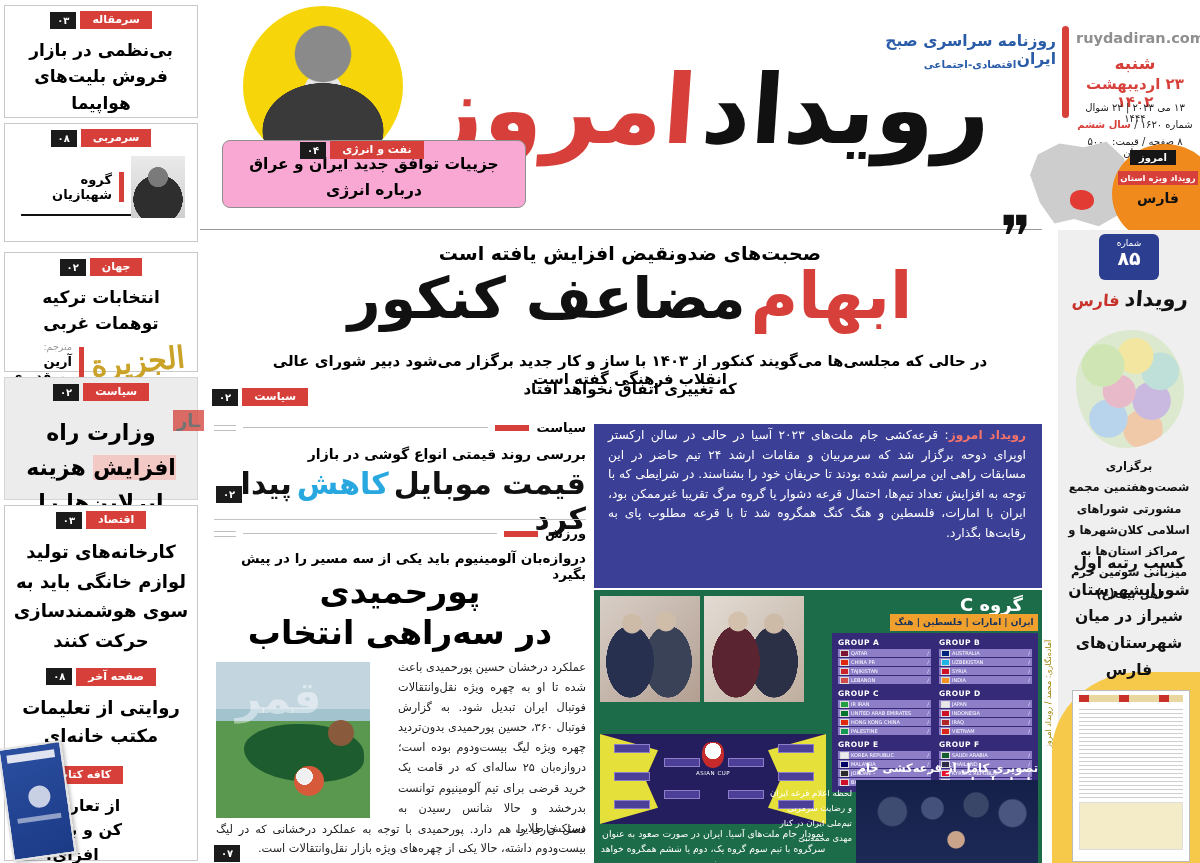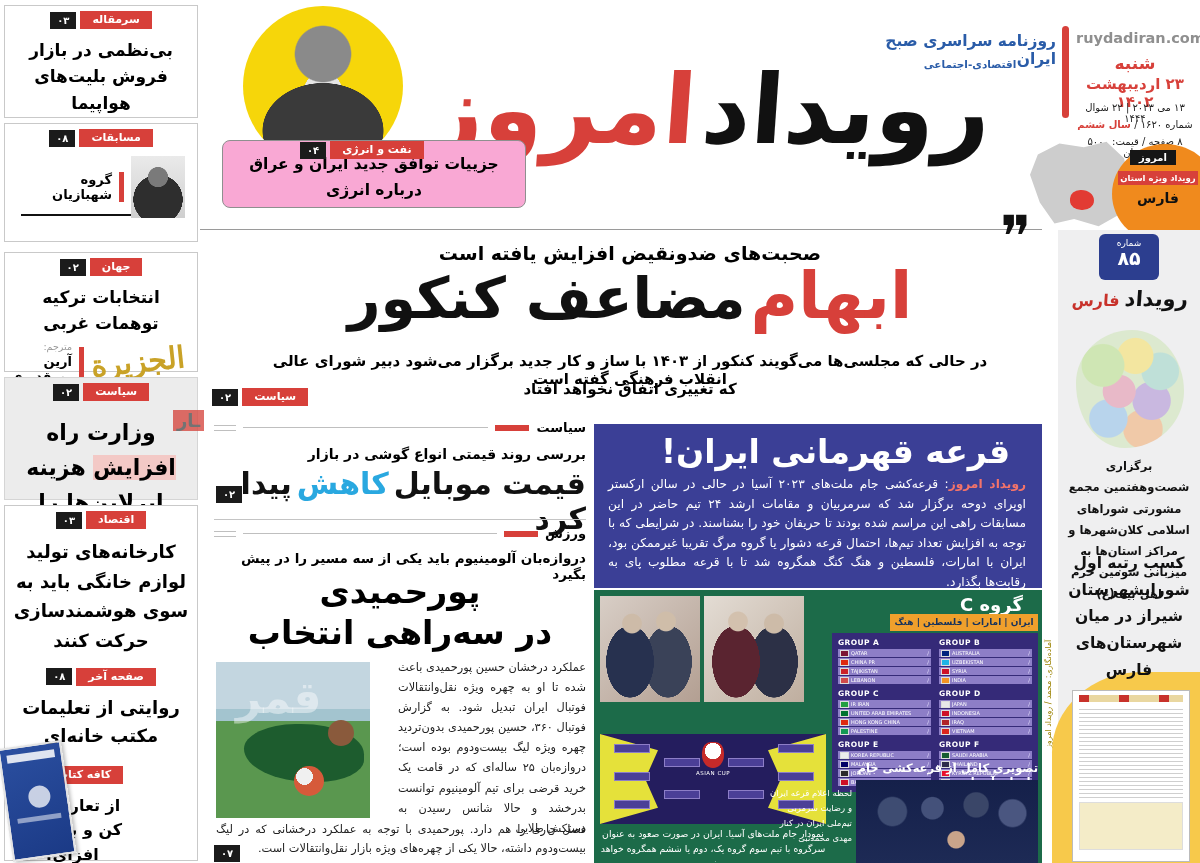--- a/index.html
+++ b/index.html
@@ -97,21 +97,21 @@
     <div class="srow">
       <span class="headshot"></span>
       <span class="redbar"></span>
       <span class="author">احمدرضا منزه</span>
     </div>
     <div class="uline" style="margin-top:-4px"></div>
   </div>
 
   <div class="sbox" style="top:123px;height:119px">
     <div class="tagrow" style="margin-top:5px">
-      <span class="tag">مسابقات</span>
+      <span class="tag">سرمربی</span>
       <span class="pg">۰۸</span>
     </div>
     <div class="srow">
       <span class="headshot" style="background:
         radial-gradient(circle at 50% 34%,#7a7a7a 0 20%,transparent 21%),
         radial-gradient(ellipse 46% 40% at 50% 70%,#2e2e2e 0 99%,transparent 100%),
         linear-gradient(#eaeaea,#cfcfcf)"></span>
       <span class="redbar"></span>
       <span class="author">گروه شهبازیان</span>
     </div>
@@ -215,21 +215,20 @@
     <div class="abs" style="left:28px;top:62px;width:120px;height:58px;background:#1d5c2e;border-radius:45% 55% 40% 60%"></div>
     <div class="abs" style="left:112px;top:58px;width:26px;height:26px;background:#8a5a3c;border-radius:50%"></div>
     <div class="abs" style="left:78px;top:104px;width:30px;height:30px;background:radial-gradient(circle at 35% 35%,#f0f0f0 0 30%,#d65a3a 31% 100%);border-radius:50%"></div>
     <div class="abs b" style="left:20px;top:10px;font-size:44px;color:rgba(255,255,255,.45)">قمر</div>
   </div>
   <div class="abs" style="left:398px;top:658px;width:188px;font-size:11.3px;line-height:1.78;text-align:justify;color:#222">عملکرد درخشان حسین پورحمیدی باعث شده تا او به چهره ویژه نقل‌وانتقالات فوتبال ایران تبدیل شود. به گزارش فوتبال ۳۶۰، حسین پورحمیدی بدون‌تردید چهره ویژه لیگ بیست‌ودوم بوده است؛ دروازه‌بان ۲۵ ساله‌ای که در قامت یک خرید قرضی برای تیم آلومینیوم توانست بدرخشد و حالا شانس رسیدن به دستکش طلایی</div>
   <div class="abs" style="left:216px;top:820px;width:370px;font-size:11.3px;line-height:1.7;text-align:justify;color:#222">فصل جاری را هم دارد. پورحمیدی با توجه به عملکرد درخشانی که در لیگ بیست‌ودوم داشته، حالا یکی از چهره‌های ویژه بازار نقل‌وانتقالات است.</div>
   <div class="abs pg" style="left:214px;top:845px">۰۷</div>
 
   <div class="abs" style="left:594px;top:424px;width:448px;height:164px;background:#3b3f96;box-sizing:border-box">
-    <div class="b w" style="font-size:33px;text-align:right;padding:8px 32px 2px 0;letter-spacing:-1px">قرعه قهرمانی ایران!</div>
     <div style="color:#fff;font-size:12.2px;line-height:1.6;text-align:justify;padding:2px 16px 0 14px">
       <span class="b" style="color:#f3736a">رویداد امروز</span><span>: قرعه‌کشی جام ملت‌های ۲۰۲۳ آسیا در حالی در سالن ارکستر اوپرای دوحه برگزار شد که سرمربیان و مقامات ارشد ۲۴ تیم حاضر در این مسابقات راهی این مراسم شده بودند تا حریفان خود را بشناسند. در شرایطی که با توجه به افزایش تعداد تیم‌ها، احتمال قرعه دشوار یا گروه مرگ تقریبا غیرممکن بود، ایران با امارات، فلسطین و هنگ کنگ همگروه شد تا با قرعه مطلوب پای به رقابت‌ها بگذارد.</span>
     </div>
   </div>
 
   <div class="abs" style="left:594px;top:590px;width:448px;height:273px;background:#1c6b49"></div>
   <div class="abs b w" style="left:960px;top:594px;width:76px;font-size:18px;text-align:left">گروه C</div>
   <div class="abs b c" style="left:890px;top:614px;width:148px;height:17px;background:#f0a02c;color:#16325c;font-size:9px;line-height:17px">ایران | امارات | فلسطین | هنگ کنگ</div>
 
   <div class="abs" style="left:600px;top:596px;width:100px;height:106px;background:

